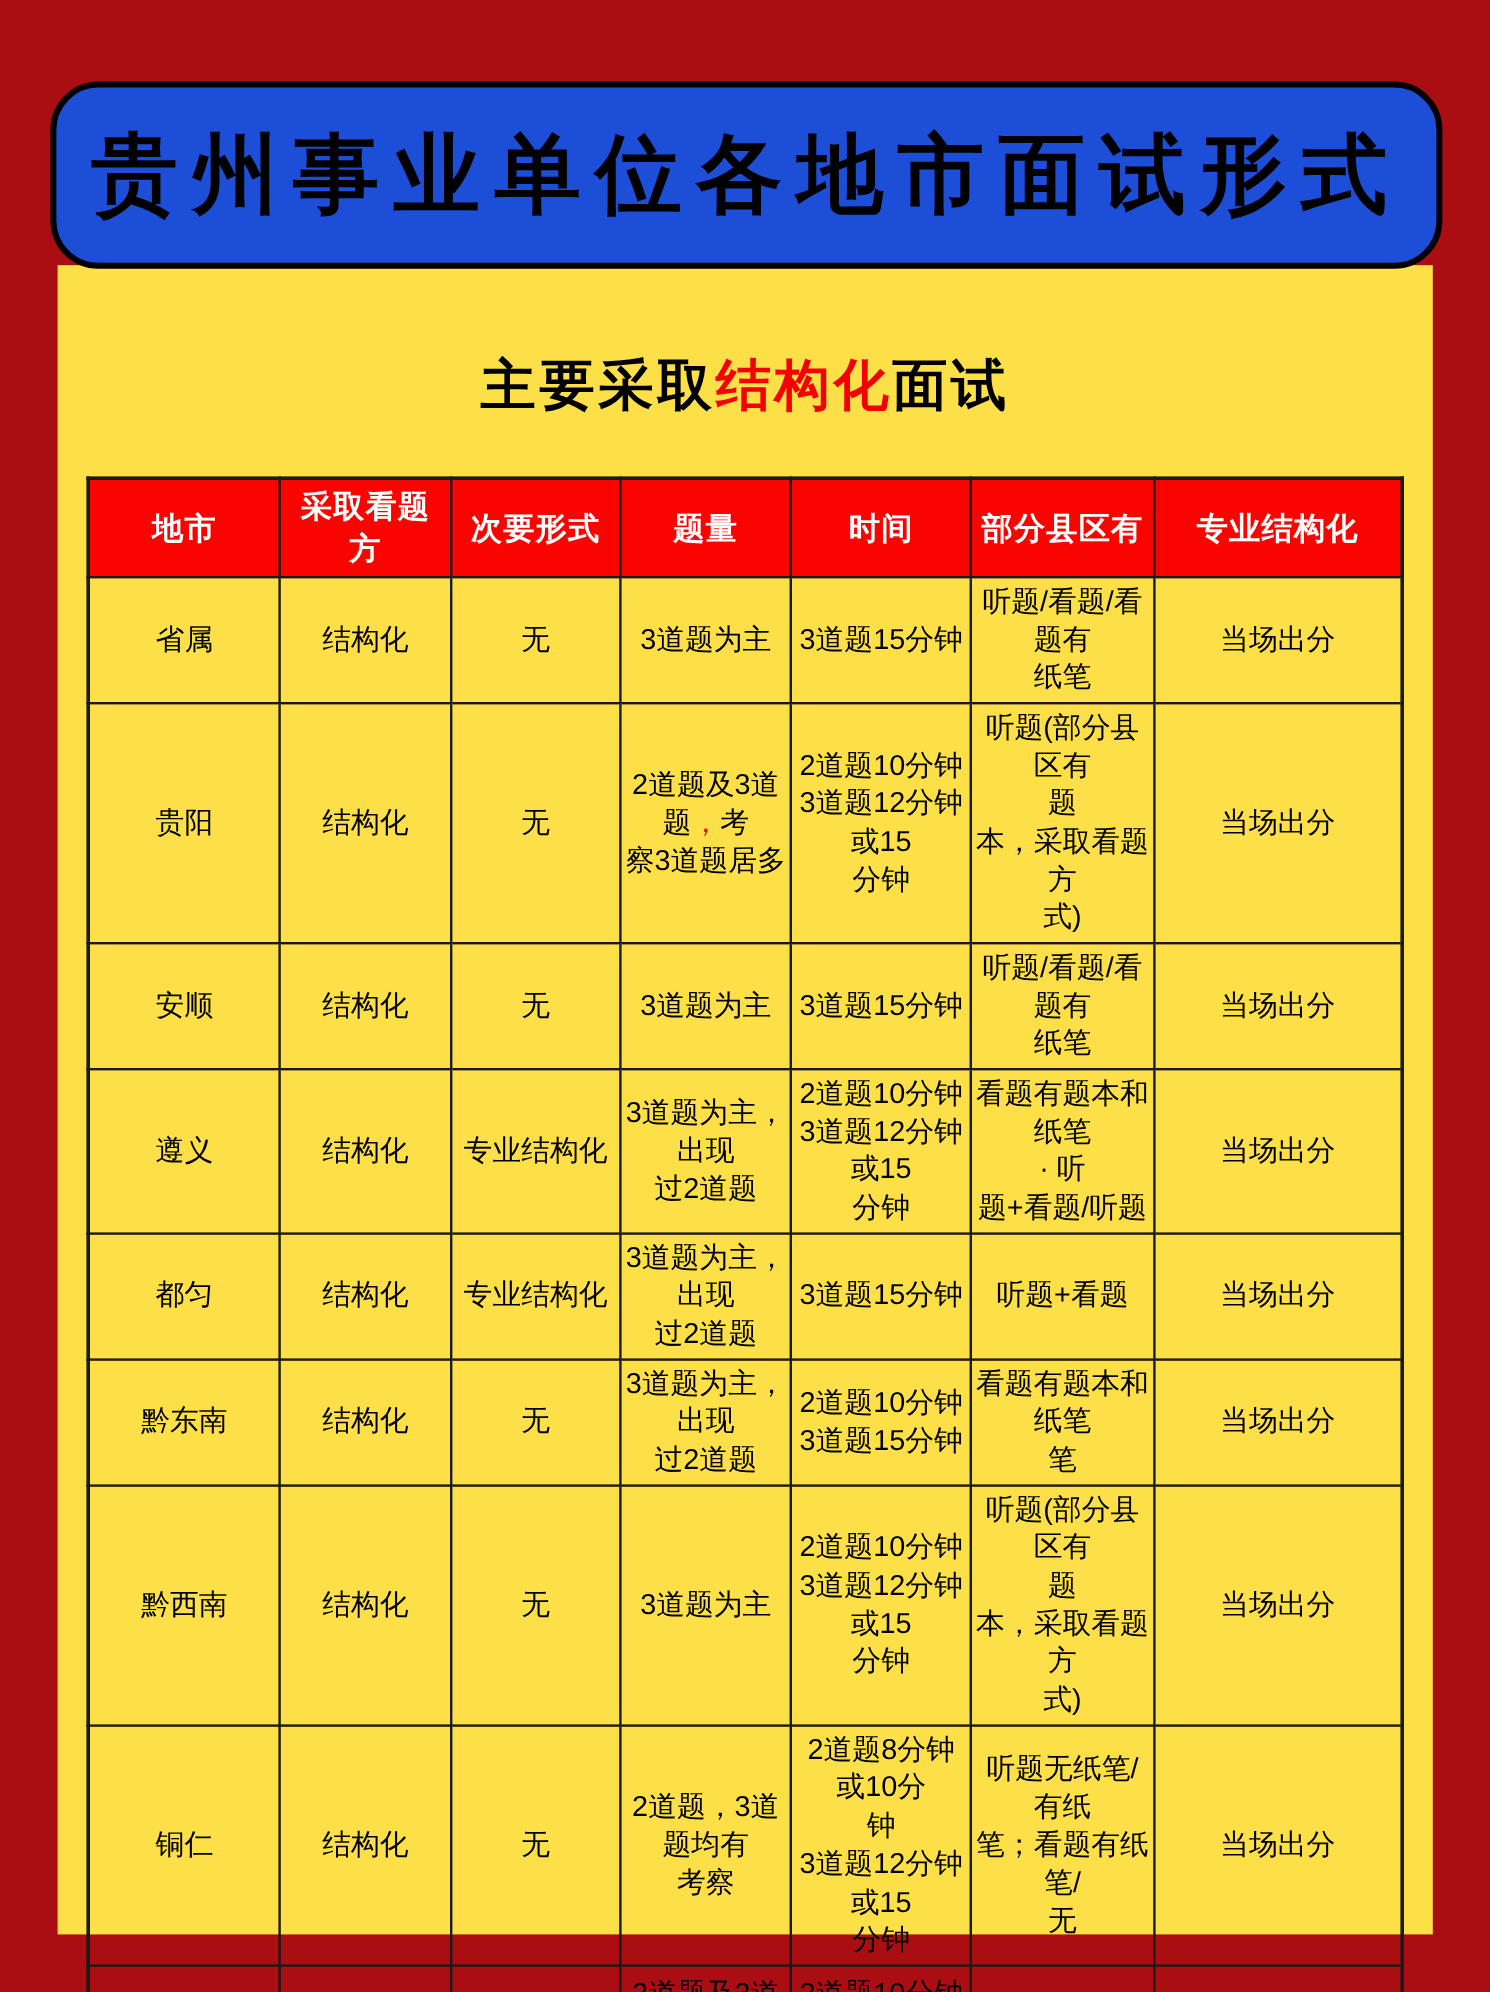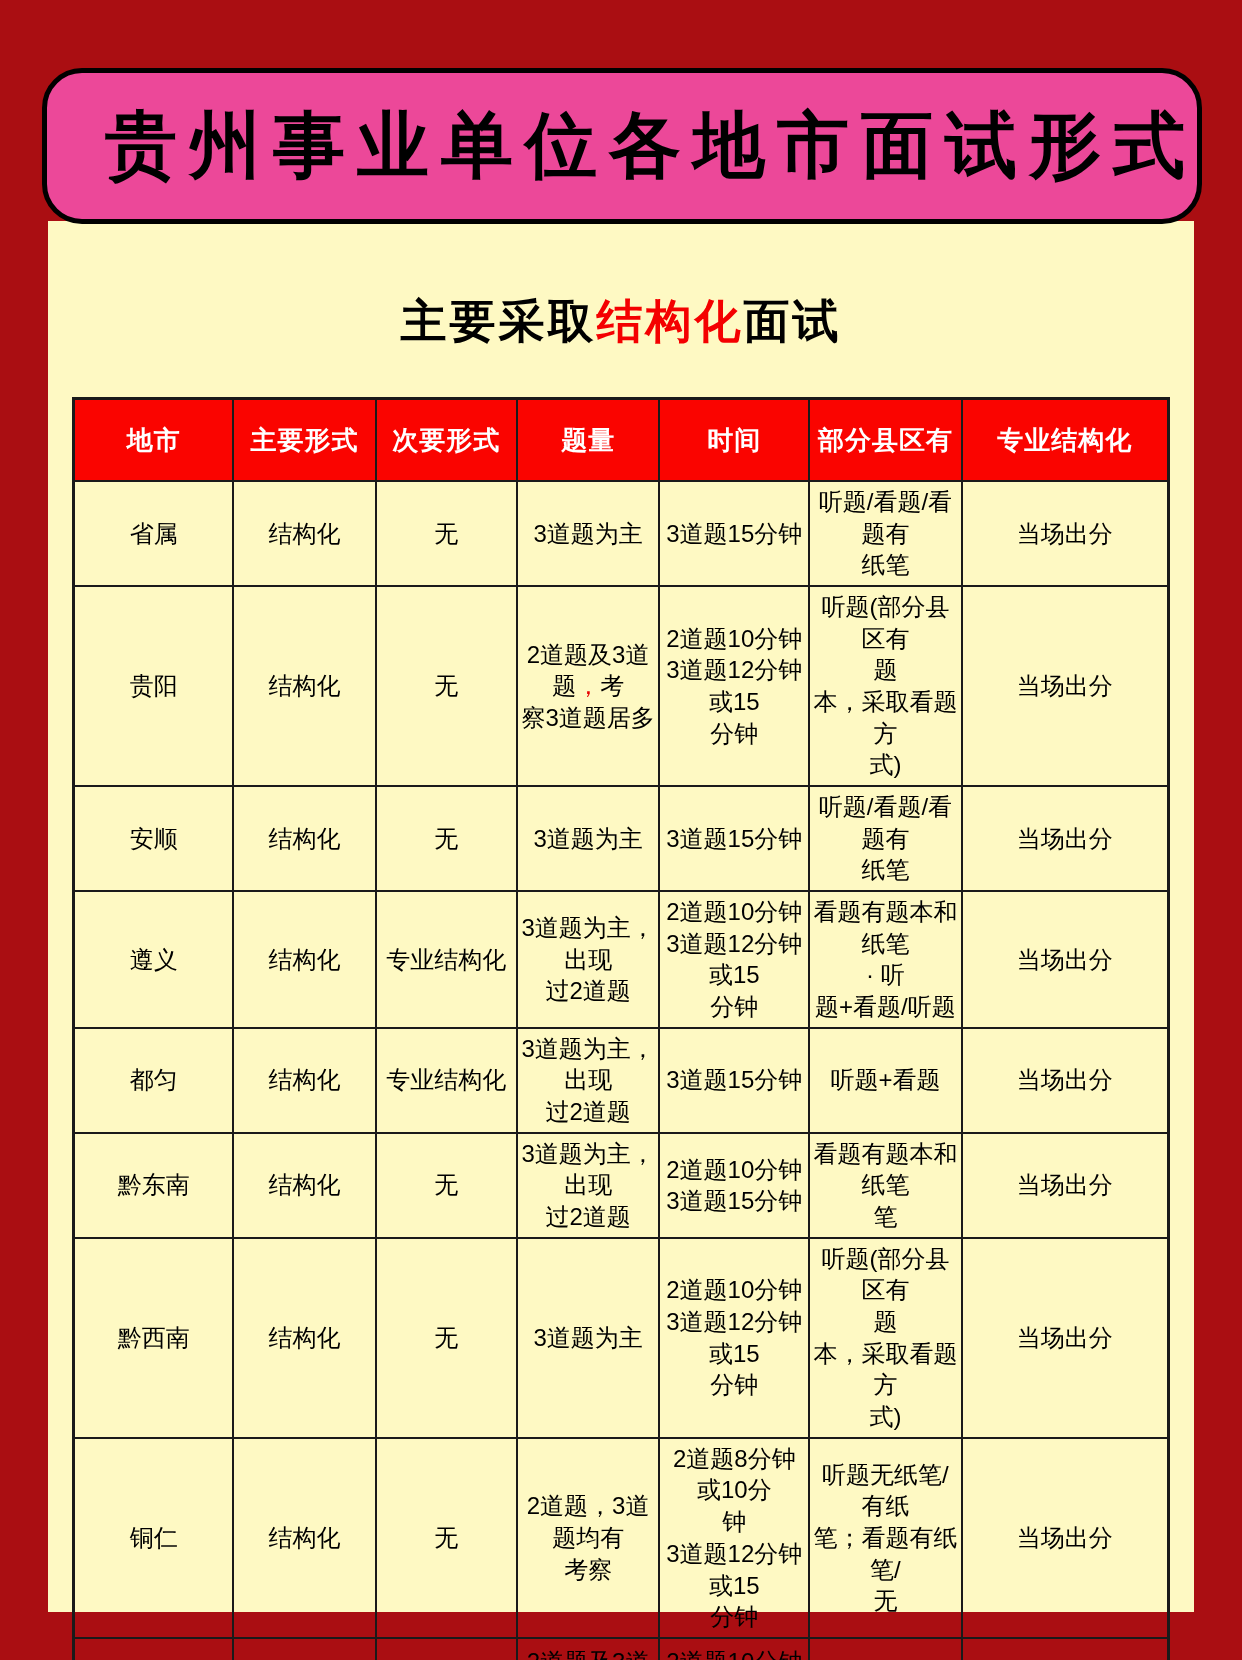--- a/index.html
+++ b/index.html
@@ -8,31 +8,31 @@
     overflow: hidden;
     background: #AA0E12;
     font-family: "Liberation Sans", "DejaVu Sans", sans-serif;
   }
   .stage { position: relative; width: 1242px; height: 1660px; }
 
   .panel {
     position: absolute;
     left: 48px; top: 221px;
     width: 1146px; height: 1391px;
-    background: #fef9c3;
+    background: #fde047;
   }
 
   .banner {
     position: absolute;
     left: 42px; top: 68px;
     width: 1150px; height: 146px;
-    background: #ec4899;
+    background: #1d4ed8;
     border: 5px solid #000000;
     border-radius: 40px;
-    display: flex; align-items: center; justify-content: flex-end;
+    display: flex; align-items: center; justify-content: center;
     z-index: 2;
   }
   .banner .title {
     font-size: 72px;
     font-weight: bold;
     color: #000000;
     letter-spacing: 12px;
     white-space: nowrap;
   }
 
@@ -95,21 +95,21 @@
           <col style="width:13.0%">
           <col style="width:12.9%">
           <col style="width:13.0%">
           <col style="width:13.7%">
           <col style="width:13.9%">
           <col style="width:18.9%">
       </colgroup>
       <thead>
         <tr>
           <th>地市</th>
-          <th>主要形式</th>
+          <th>采取看题方</th>
           <th>次要形式</th>
           <th>题量</th>
           <th>时间</th>
           <th>部分县区有</th>
           <th>专业结构化</th>
         </tr>
       </thead>
       <tbody>
         <tr>
           <td>省属</td>

